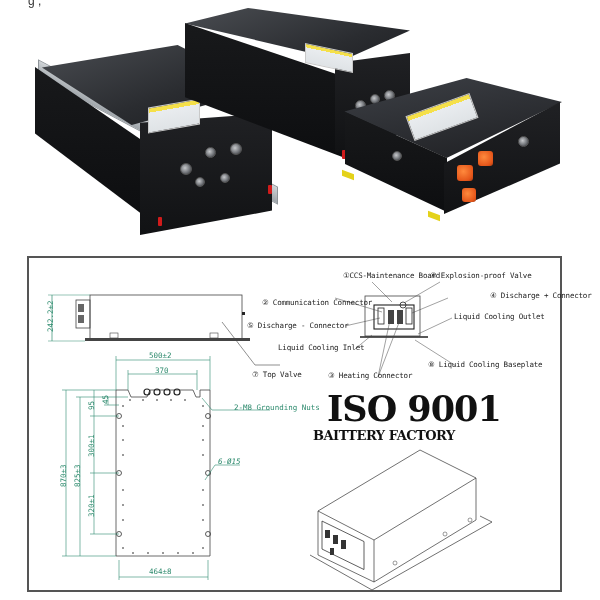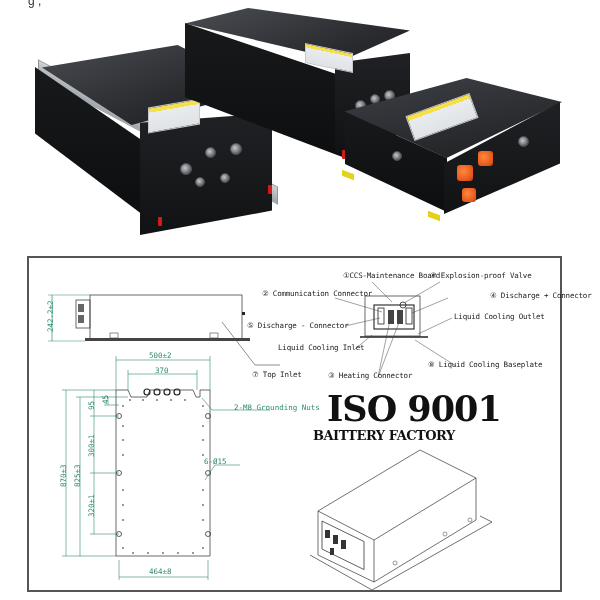--- a/index.html
+++ b/index.html
@@ -116,27 +116,27 @@
   <line x1="448" y1="298" x2="412" y2="313" stroke="#444" stroke-width="0.5"></line>
   <line x1="452" y1="318" x2="418" y2="334" stroke="#444" stroke-width="0.5"></line>
   <line x1="345" y1="326" x2="380" y2="318" stroke="#444" stroke-width="0.5"></line>
   <line x1="355" y1="349" x2="372" y2="335" stroke="#444" stroke-width="0.5"></line>
   <line x1="378" y1="377" x2="390" y2="320" stroke="#444" stroke-width="0.5"></line>
   <line x1="378" y1="377" x2="400" y2="320" stroke="#444" stroke-width="0.5"></line>
   <line x1="456" y1="366" x2="415" y2="340" stroke="#444" stroke-width="0.5"></line>
 </svg>
 
 <span class="cad-text" style="left:343px;top:271px;">①CCS-Maintenance Board</span>
-<span class="cad-text" style="left:262px;top:289px;text-align:right;">② Communication Connector</span>
+<span class="cad-text" style="left:262px;top:298px;text-align:right;">② Communication Connector</span>
 <span class="cad-text" style="left:430px;top:271px;">⑥ Explosion-proof Valve</span>
 <span class="cad-text" style="left:450px;top:291px;margin-left:40px;">④ Discharge + Connector</span>
 <span class="cad-text" style="left:454px;top:312px;">Liquid Cooling Outlet</span>
 <span class="cad-text" style="left:247px;top:321px;">⑤ Discharge - Connector</span>
 <span class="cad-text" style="left:278px;top:343px;">Liquid Cooling Inlet</span>
-<span class="cad-text" style="left:252px;top:370px;">⑦ Top Inlet</span>
+<span class="cad-text" style="left:252px;top:370px;">⑦ Top Valve</span>
 <span class="cad-text" style="left:328px;top:371px;">③ Heating Connector</span>
 <span class="cad-text" style="left:428px;top:360px;">⑧ Liquid Cooling Baseplate</span>
 
 <svg style="left:0;top:0;" width="600" height="600">
 
   <polyline points="116,390 128,390 131,397 147,397 150,390 193,390 196,397 200,397 200,390 210,390 210,556 116,556 116,390" fill="none" stroke="#444" stroke-width="0.8"></polyline>
 
   <circle cx="147" cy="392" r="3" fill="none" stroke="#222" stroke-width="1.2"></circle>
   <circle cx="157" cy="392" r="3" fill="none" stroke="#222" stroke-width="1.2"></circle>
   <circle cx="167" cy="392" r="3" fill="none" stroke="#222" stroke-width="1.2"></circle>
@@ -212,21 +212,21 @@
 <span class="dim-text" style="left:149px;top:351px;">500±2</span>
 <span class="dim-text" style="left:155px;top:366px;text-align:center;">370</span>
 <span class="dim-text" style="left:149px;top:567px;">464±8</span>
 <span class="dim-text dim-vert" style="left:59px;top:487px;">870±3</span>
 <span class="dim-text dim-vert" style="left:73px;top:487px;">825±3</span>
 <span class="dim-text dim-vert" style="left:87px;top:410px;">95</span>
 <span class="dim-text dim-vert" style="left:101px;top:404px;">45</span>
 <span class="dim-text dim-vert" style="left:87px;top:457px;">300±1</span>
 <span class="dim-text dim-vert" style="left:87px;top:517px;">320±1</span>
 <span class="dim-text" style="left:234px;top:403px;">2-M8 Grounding Nuts</span>
-<span class="dim-text" style="left:204px;top:457px;">6-Ø15</span>
+<span class="dim-text" style="left:218px;top:457px;font-style:italic;">6-Ø15</span>
 
 <div class="iso-title" style="left:327px;top:388px;font-size:35px;letter-spacing:-1px;">ISO 9001</div>
 <div class="iso-title" style="left:313px;top:428px;font-size:13px;letter-spacing:-0.5px;">BAITTERY FACTORY</div>
 
 <svg style="left:0;top:0;" width="600" height="600">
   <g fill="none" stroke="#333" stroke-width="0.7">
     <polygon points="318,511 420,450 476,478 374,540"></polygon>
     <polyline points="318,511 318,555 374,582 476,520 476,478"></polyline>
     <line x1="374" y1="540" x2="374" y2="582"></line>
     <polyline points="310,555 372,590 492,522 480,516"></polyline>

